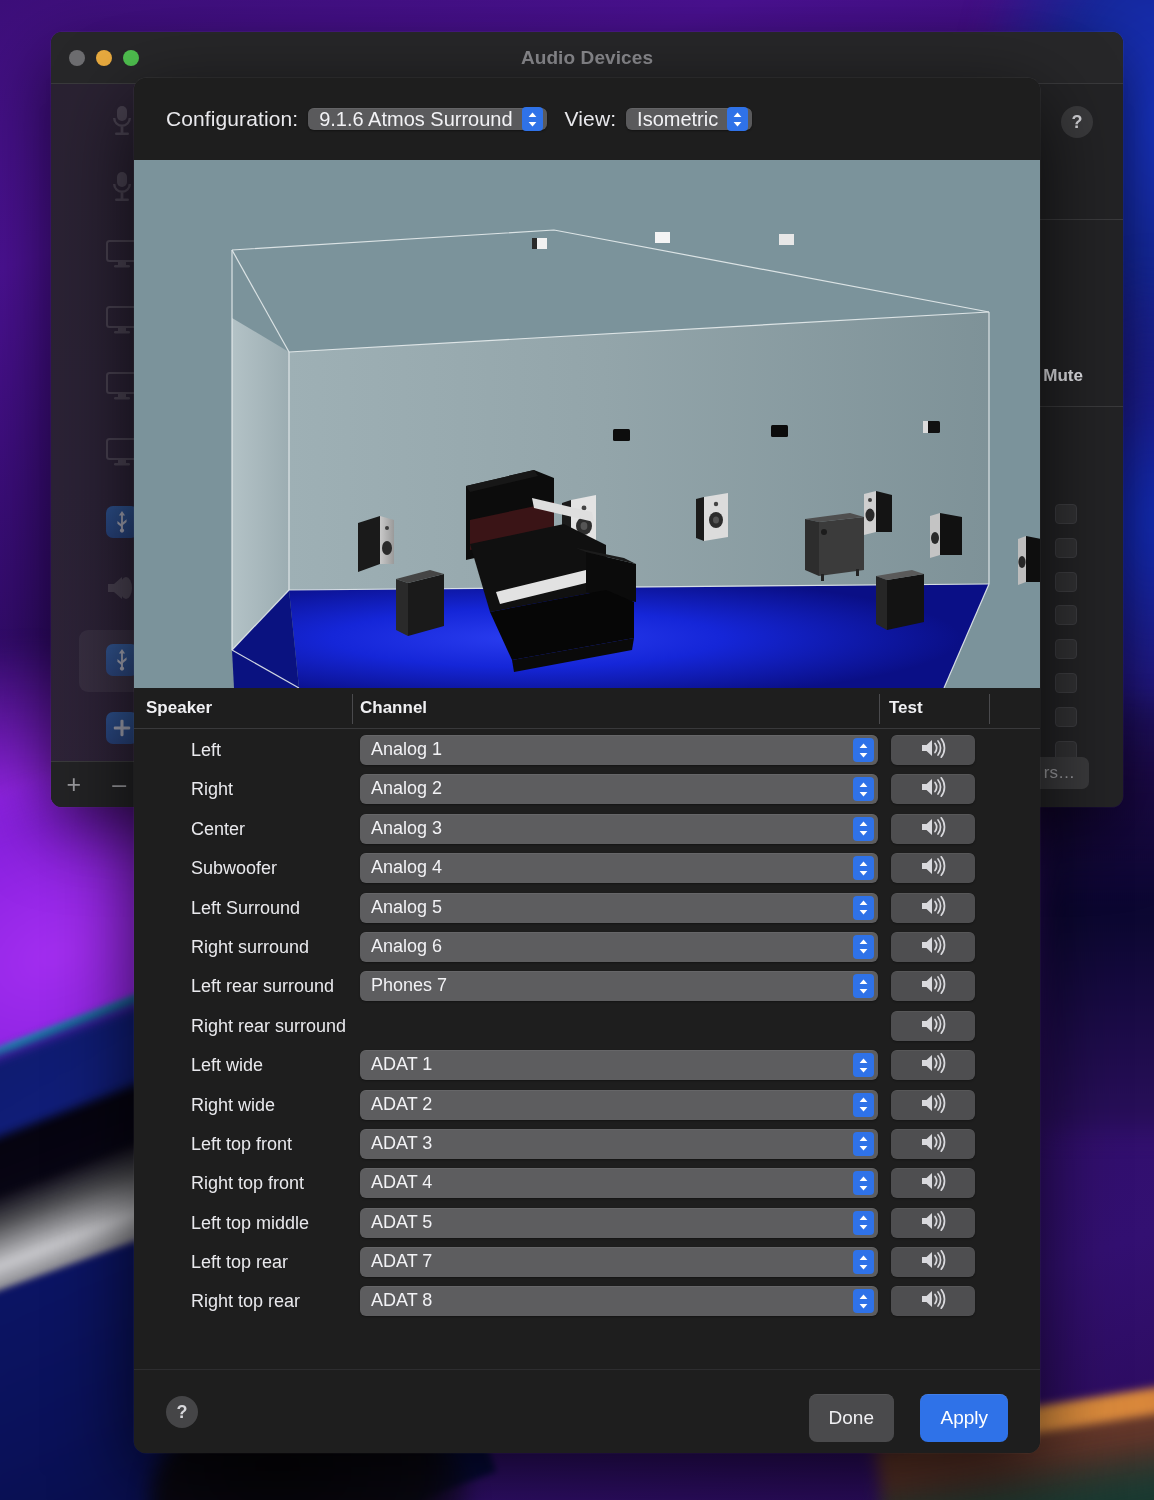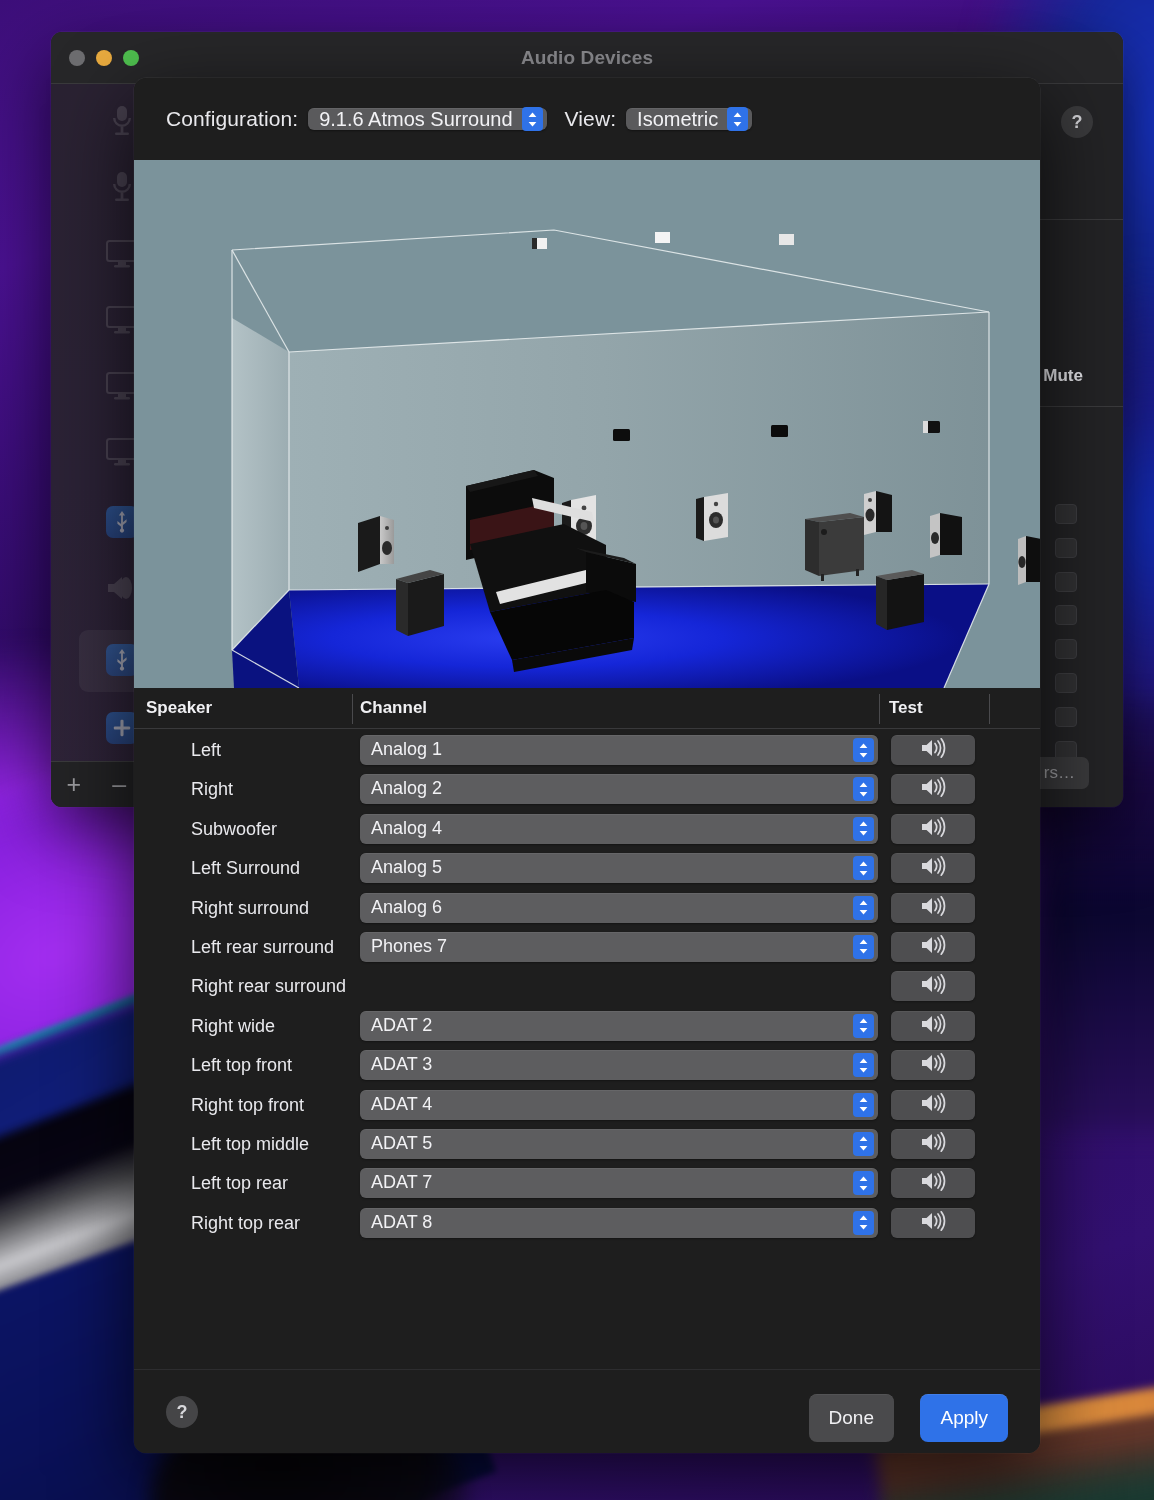--- a/index.html
+++ b/index.html
@@ -789,20 +789,42 @@
         <div class="test-btn">
           <span><svg viewBox="0 0 27 20">
               <polygon points="2,7 6.5,7 12,2 12,18 6.5,13 2,13" fill="#d9d9dd"></polygon>
               <path d="M15 5.5a7.5 7.5 0 010 9" stroke="#d9d9dd" stroke-width="1.7" fill="none" stroke-linecap="round"></path>
               <path d="M18 3a11 11 0 010 14" stroke="#d9d9dd" stroke-width="1.7" fill="none" stroke-linecap="round"></path>
               <path d="M21.2 0.8a14.5 14.5 0 010 18.4" stroke="#d9d9dd" stroke-width="1.7" fill="none" stroke-linecap="round"></path>
             </svg></span>
         </div>
       </div>
       <div class="row">
+        <div class="sp-name">Center</div>
+        <div class="ch-popup">
+          <span class="cv">Analog 3</span>
+          <span class="stepper">
+            <svg viewBox="0 0 11 7">
+              <polygon points="5.5,0.6 9.4,5 1.6,5" fill="#ffffff"></polygon>
+            </svg>
+            <svg viewBox="0 0 11 7">
+              <polygon points="5.5,6.4 1.6,2 9.4,2" fill="#ffffff"></polygon>
+            </svg>
+          </span>
+        </div>
+        <div class="test-btn">
+          <span><svg viewBox="0 0 27 20">
+              <polygon points="2,7 6.5,7 12,2 12,18 6.5,13 2,13" fill="#d9d9dd"></polygon>
+              <path d="M15 5.5a7.5 7.5 0 010 9" stroke="#d9d9dd" stroke-width="1.7" fill="none" stroke-linecap="round"></path>
+              <path d="M18 3a11 11 0 010 14" stroke="#d9d9dd" stroke-width="1.7" fill="none" stroke-linecap="round"></path>
+              <path d="M21.2 0.8a14.5 14.5 0 010 18.4" stroke="#d9d9dd" stroke-width="1.7" fill="none" stroke-linecap="round"></path>
+            </svg></span>
+        </div>
+      </div>
+      <div class="row">
         <div class="sp-name">Subwoofer</div>
         <div class="ch-popup">
           <span class="cv">Analog 4</span>
           <span class="stepper">
             <svg viewBox="0 0 11 7">
               <polygon points="5.5,0.6 9.4,5 1.6,5" fill="#ffffff"></polygon>
             </svg>
             <svg viewBox="0 0 11 7">
               <polygon points="5.5,6.4 1.6,2 9.4,2" fill="#ffffff"></polygon>
             </svg>
@@ -878,20 +900,42 @@
           <span><svg viewBox="0 0 27 20">
               <polygon points="2,7 6.5,7 12,2 12,18 6.5,13 2,13" fill="#d9d9dd"></polygon>
               <path d="M15 5.5a7.5 7.5 0 010 9" stroke="#d9d9dd" stroke-width="1.7" fill="none" stroke-linecap="round"></path>
               <path d="M18 3a11 11 0 010 14" stroke="#d9d9dd" stroke-width="1.7" fill="none" stroke-linecap="round"></path>
               <path d="M21.2 0.8a14.5 14.5 0 010 18.4" stroke="#d9d9dd" stroke-width="1.7" fill="none" stroke-linecap="round"></path>
             </svg></span>
         </div>
       </div>
       <div class="row">
         <div class="sp-name">Right rear surround</div>
+        <div class="test-btn">
+          <span><svg viewBox="0 0 27 20">
+              <polygon points="2,7 6.5,7 12,2 12,18 6.5,13 2,13" fill="#d9d9dd"></polygon>
+              <path d="M15 5.5a7.5 7.5 0 010 9" stroke="#d9d9dd" stroke-width="1.7" fill="none" stroke-linecap="round"></path>
+              <path d="M18 3a11 11 0 010 14" stroke="#d9d9dd" stroke-width="1.7" fill="none" stroke-linecap="round"></path>
+              <path d="M21.2 0.8a14.5 14.5 0 010 18.4" stroke="#d9d9dd" stroke-width="1.7" fill="none" stroke-linecap="round"></path>
+            </svg></span>
+        </div>
+      </div>
+      <div class="row">
+        <div class="sp-name">Left wide</div>
+        <div class="ch-popup">
+          <span class="cv">ADAT 1</span>
+          <span class="stepper">
+            <svg viewBox="0 0 11 7">
+              <polygon points="5.5,0.6 9.4,5 1.6,5" fill="#ffffff"></polygon>
+            </svg>
+            <svg viewBox="0 0 11 7">
+              <polygon points="5.5,6.4 1.6,2 9.4,2" fill="#ffffff"></polygon>
+            </svg>
+          </span>
+        </div>
         <div class="test-btn">
           <span><svg viewBox="0 0 27 20">
               <polygon points="2,7 6.5,7 12,2 12,18 6.5,13 2,13" fill="#d9d9dd"></polygon>
               <path d="M15 5.5a7.5 7.5 0 010 9" stroke="#d9d9dd" stroke-width="1.7" fill="none" stroke-linecap="round"></path>
               <path d="M18 3a11 11 0 010 14" stroke="#d9d9dd" stroke-width="1.7" fill="none" stroke-linecap="round"></path>
               <path d="M21.2 0.8a14.5 14.5 0 010 18.4" stroke="#d9d9dd" stroke-width="1.7" fill="none" stroke-linecap="round"></path>
             </svg></span>
         </div>
       </div>
       <div class="row">

